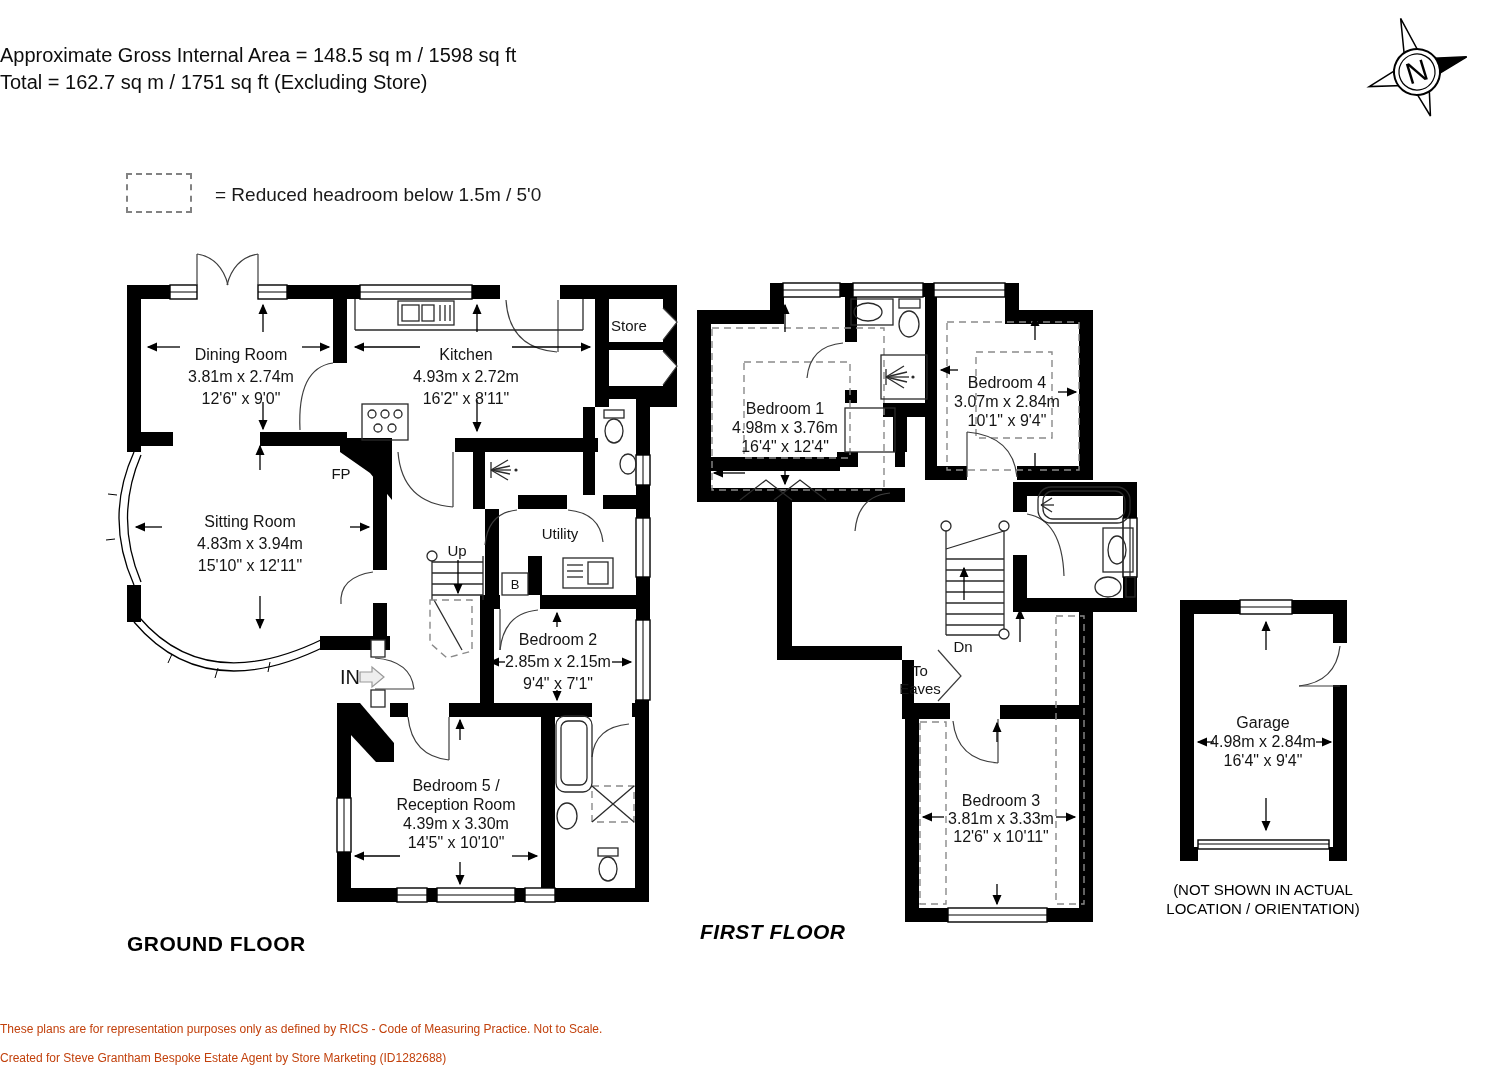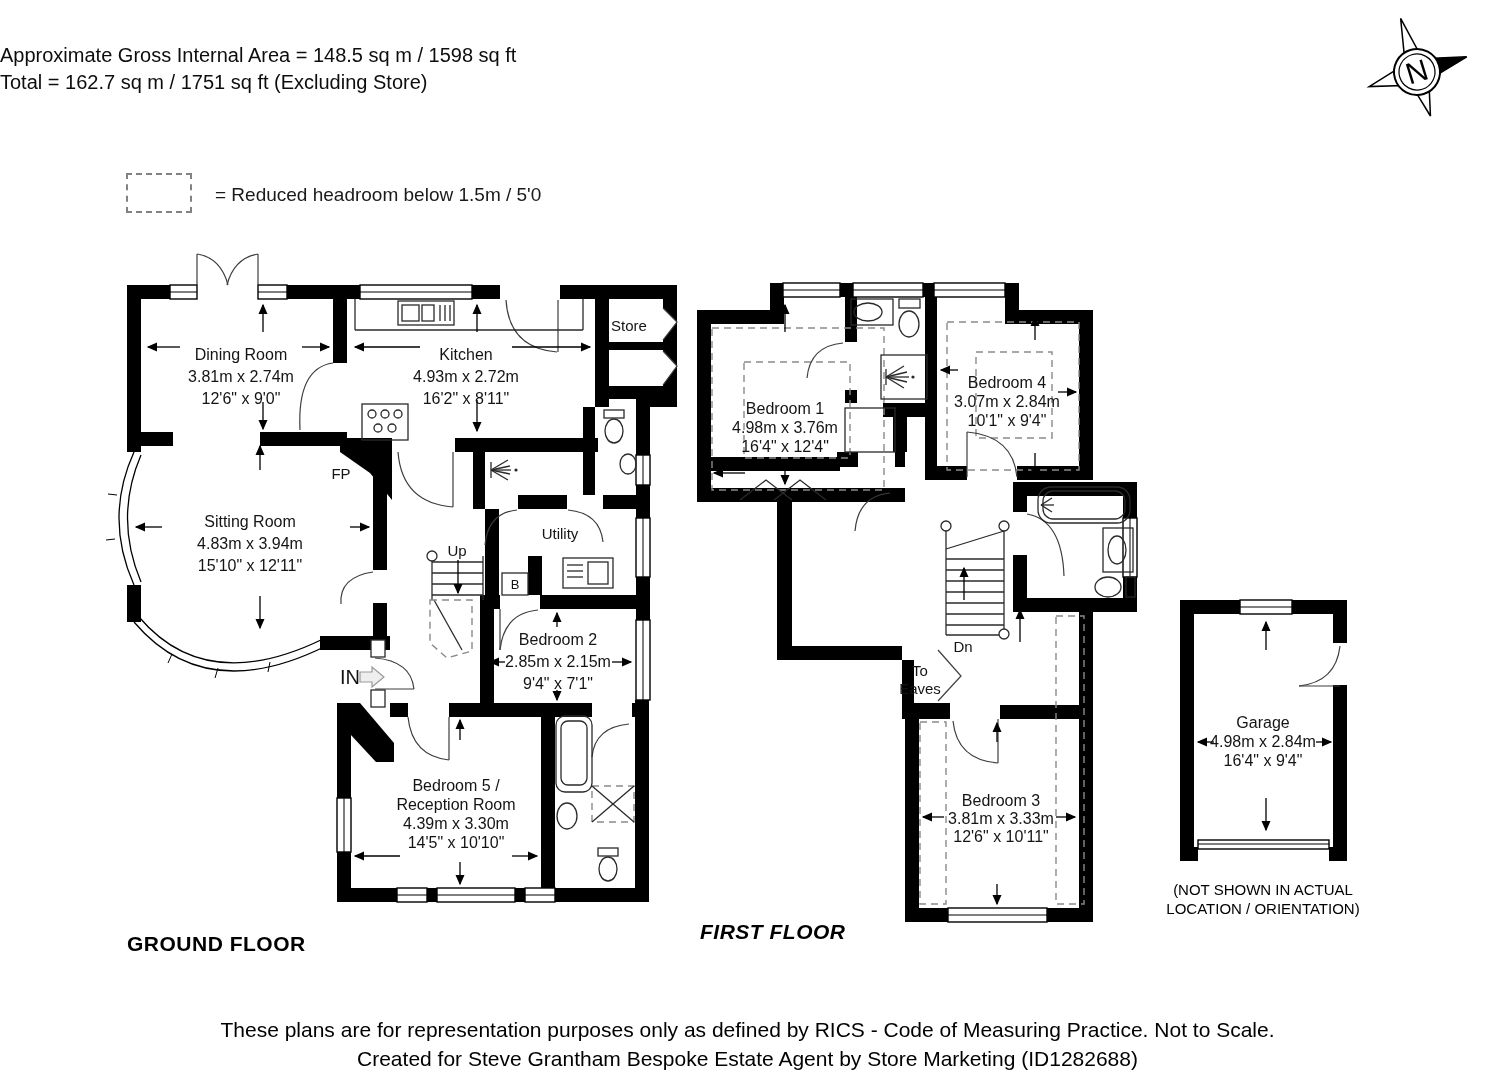--- a/index.html
+++ b/index.html
@@ -1,19 +1,19 @@
 <!DOCTYPE html>
 <html><head>
 <meta charset="utf-8">
 <style>
   html,body{margin:0;padding:0;background:#fff;}
   body{width:1495px;height:1080px;position:relative;font-family:"Liberation Sans",sans-serif;color:#111;}
   .abs{position:absolute;}
   .header{top:42px;left:0;width:1495px;font-size:20px;line-height:27px;color:#0d0d0d;}
-  .footer{top:1015px;left:0;width:1495px;text-align:center;font-size:21px;line-height:29px;color:#000000;}
+  .footer{top:1015px;left:0;width:1495px;text-align:left;font-size:12px;line-height:29px;color:#c2410c;}
   .floor-title{font-size:21px;font-weight:bold;letter-spacing:.5px;color:#000;}
   .legend-box{left:126px;top:173px;width:62px;height:36px;border:2px dashed #828282;}
   .legend-label{left:215px;top:184px;font-size:19px;color:#1a1a1a;}
   .garage-note{left:1150px;top:880px;width:226px;text-align:center;font-weight:normal;font-size:15px;line-height:19px;color:#000;}
   svg{position:absolute;left:0;top:0;}
   .w{fill:#000;stroke:none;}
   .f{fill:none;stroke:#2a2a2a;stroke-width:1.3;}
   .ff{fill:#fff;stroke:#2a2a2a;stroke-width:1.3;}
   .d{fill:none;stroke:#3d3d3d;stroke-width:1.2;}
   .flap{fill:#fff;stroke:#3d3d3d;stroke-width:1.2;}

